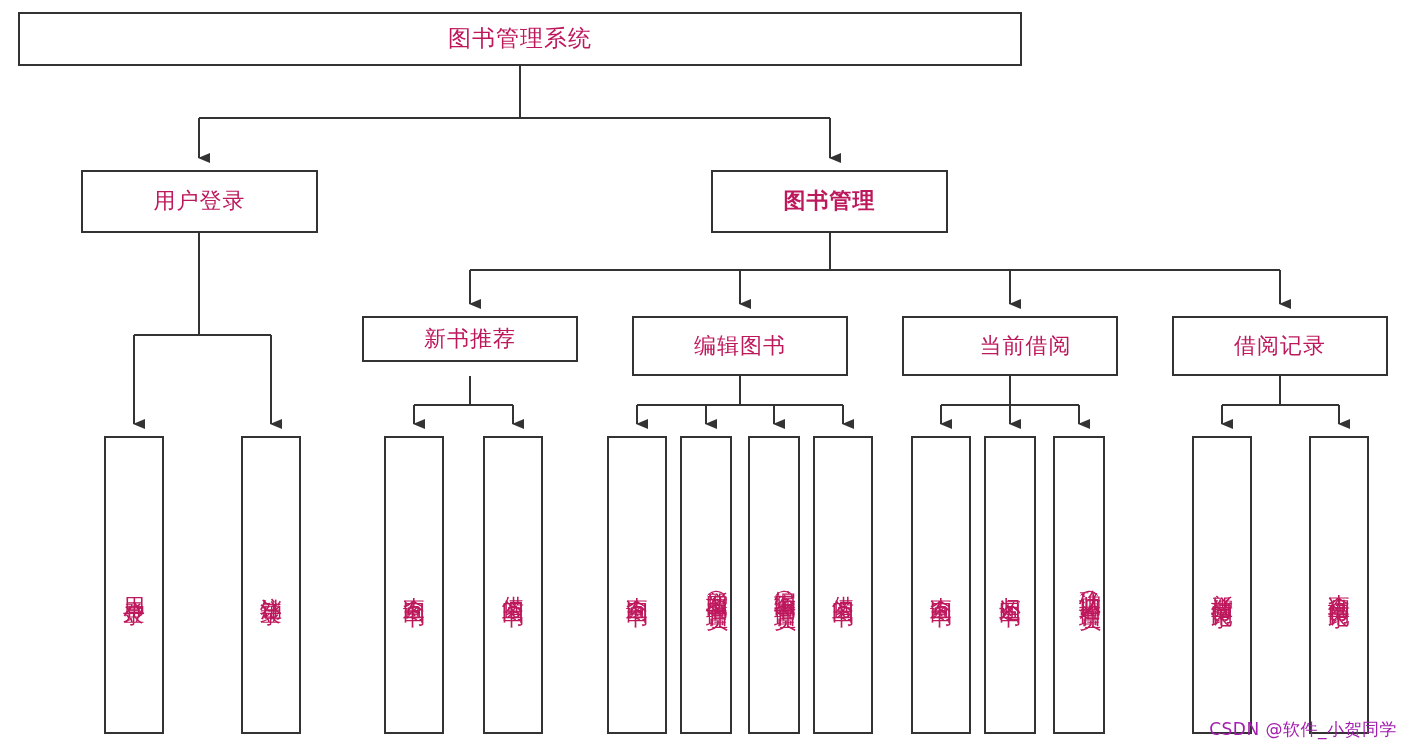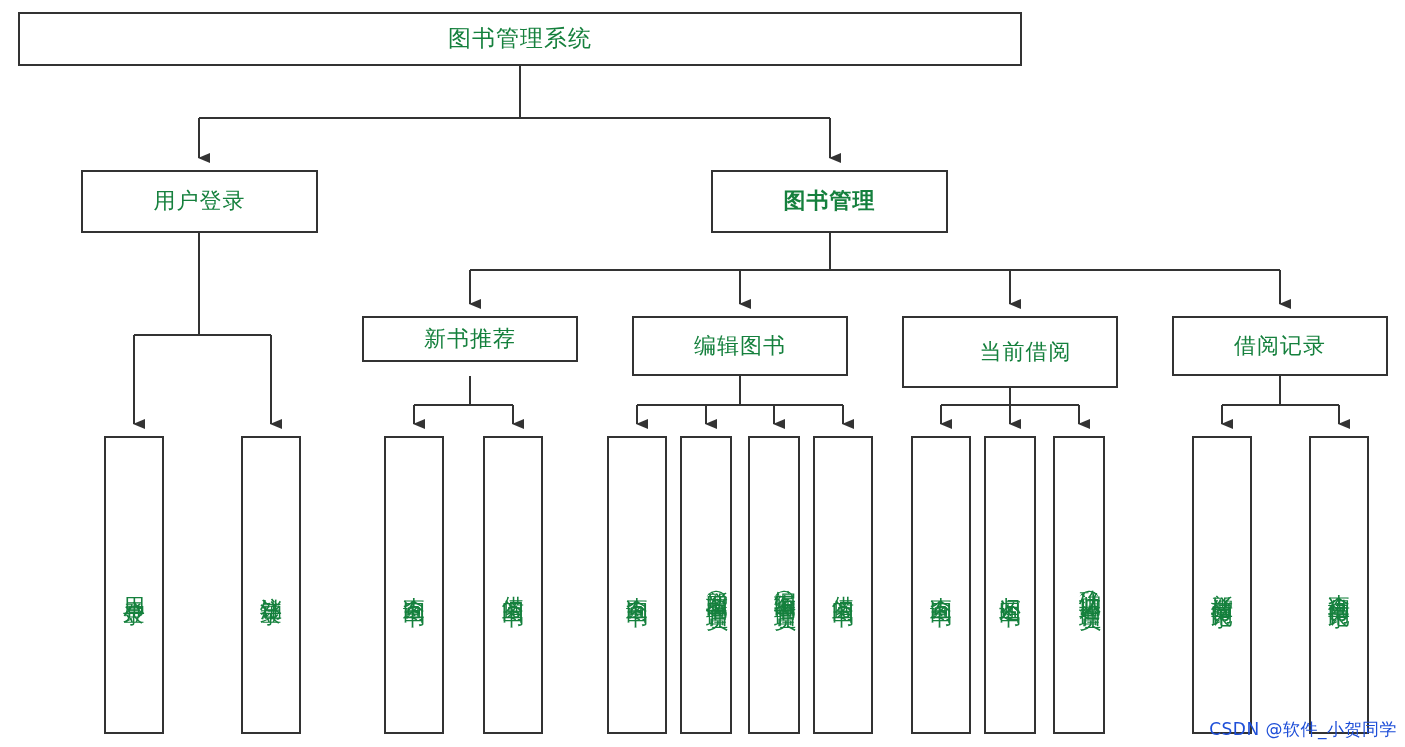--- a/index.html
+++ b/index.html
@@ -27,21 +27,21 @@
     pointer-events: none;
   }
   .node {
     position: absolute;
     box-sizing: border-box;
     border: 2px solid #333333;
     background: #ffffff;
     display: flex;
     align-items: center;
     justify-content: center;
-    color: #15803d;
+    color: #be185d;
     text-align: center;
   }
   .node.horizontal {
     font-size: 22px;
     line-height: 1.1;
     letter-spacing: 1px;
   }
   .node.root {
     font-size: 23px;
   }
@@ -59,21 +59,21 @@
     align-items: center;
   }
   .node .label {
     display: block;
   }
   #watermark {
     position: absolute;
     right: 8px;
     bottom: 6px;
     font-size: 17px;
-    color: #1d4ed8;
+    color: #a21caf;
     letter-spacing: 0.5px;
     white-space: nowrap;
     user-select: none;
   }
 </style>
 </head>
 <body>
 
 <div id="diagram-root">
 
@@ -140,21 +140,21 @@
   <div class="node horizontal" style="left:711px; top:170px; width:237px; height:63px;font-weight:bold;">
     <span class="label">图书管理</span>
   </div>
 
   <div class="node horizontal" style="left:362px; top:316px; width:216px; height:46px;">
     <span class="label">新书推荐</span>
   </div>
   <div class="node horizontal" style="left:632px; top:316px; width:216px; height:60px;">
     <span class="label">编辑图书</span>
   </div>
-  <div class="node horizontal" style="left:902px; top:316px; width:216px; height:72px;padding-left:31px;">
+  <div class="node horizontal" style="left:902px; top:316px; width:216px; height:60px;padding-left:31px;">
     <span class="label">当前借阅</span>
   </div>
   <div class="node horizontal" style="left:1172px; top:316px; width:216px; height:60px;">
     <span class="label">借阅记录</span>
   </div>
 
   <div class="node vertical center-text" style="left:104px; top:436px; width:60px; height:298px;">
     <span class="label">用户登录</span>
   </div>
   <div class="node vertical center-text" style="left:241px; top:436px; width:60px; height:298px;">

